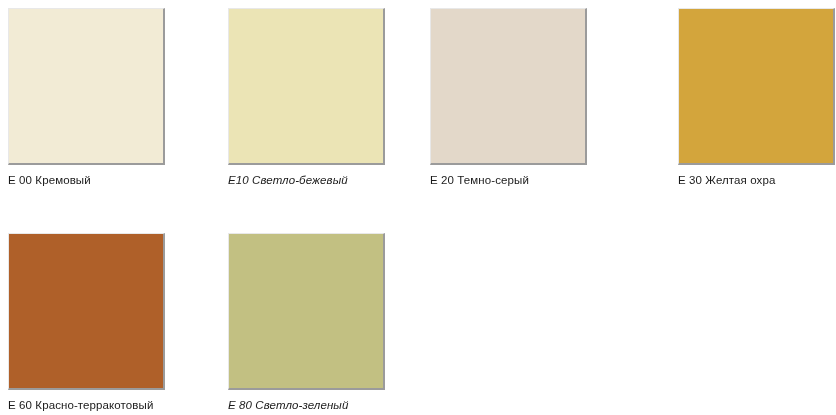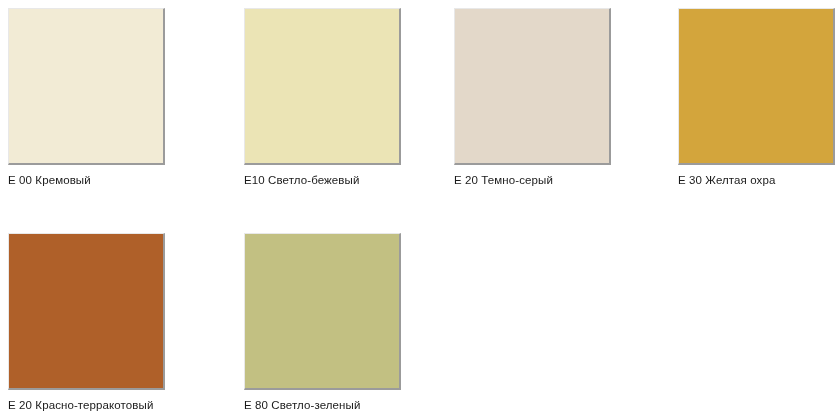--- a/index.html
+++ b/index.html
@@ -35,22 +35,22 @@
     margin-top: 8px;
     font-size: 11.5px;
     line-height: 14px;
     color: #1a1a1a;
     font-family: "Liberation Sans", sans-serif;
     white-space: nowrap;
     letter-spacing: 0.1px;
   }
   
   .col-0 { left: 8px; }
-  .col-1 { left: 244px; }
-  .col-2 { left: 454px; }
+  .col-1 { left: 228px; font-style: italic; }
+  .col-2 { left: 430px; }
   .col-3 { left: 678px; }
   
   .row-0 { top: 8px; }
   .row-1 { top: 233px; }
 </style>
 </head>
 <body>
 
 <div id="palette" style="background: rgb(255, 255, 255);">
     <div class="swatch-cell col-0 row-0">
@@ -64,19 +64,19 @@
     <div class="swatch-cell col-2 row-0">
       <div class="swatch-chip" style="background: rgb(227, 216, 201); border-right-color: rgb(155, 155, 155); border-bottom-color: rgb(155, 155, 155);"></div>
       <div class="swatch-label">Е 20 Темно-серый</div>
     </div>
     <div class="swatch-cell col-3 row-0">
       <div class="swatch-chip" style="background: rgb(211, 165, 60); border-right-color: rgb(155, 155, 155); border-bottom-color: rgb(155, 155, 155);"></div>
       <div class="swatch-label">Е 30 Желтая охра</div>
     </div>
     <div class="swatch-cell col-0 row-1">
       <div class="swatch-chip" style="background: rgb(175, 96, 41); border-right-color: rgb(155, 155, 155); border-bottom-color: rgb(155, 155, 155);"></div>
-      <div class="swatch-label">Е 20 Красно-терракотовый</div>
+      <div class="swatch-label">Е 60 Красно-терракотовый</div>
     </div>
     <div class="swatch-cell col-1 row-1">
       <div class="swatch-chip" style="background: rgb(194, 192, 130); border-right-color: rgb(155, 155, 155); border-bottom-color: rgb(155, 155, 155);"></div>
       <div class="swatch-label">Е 80 Светло-зеленый</div>
     </div>
   </div>
 
 </body></html>

